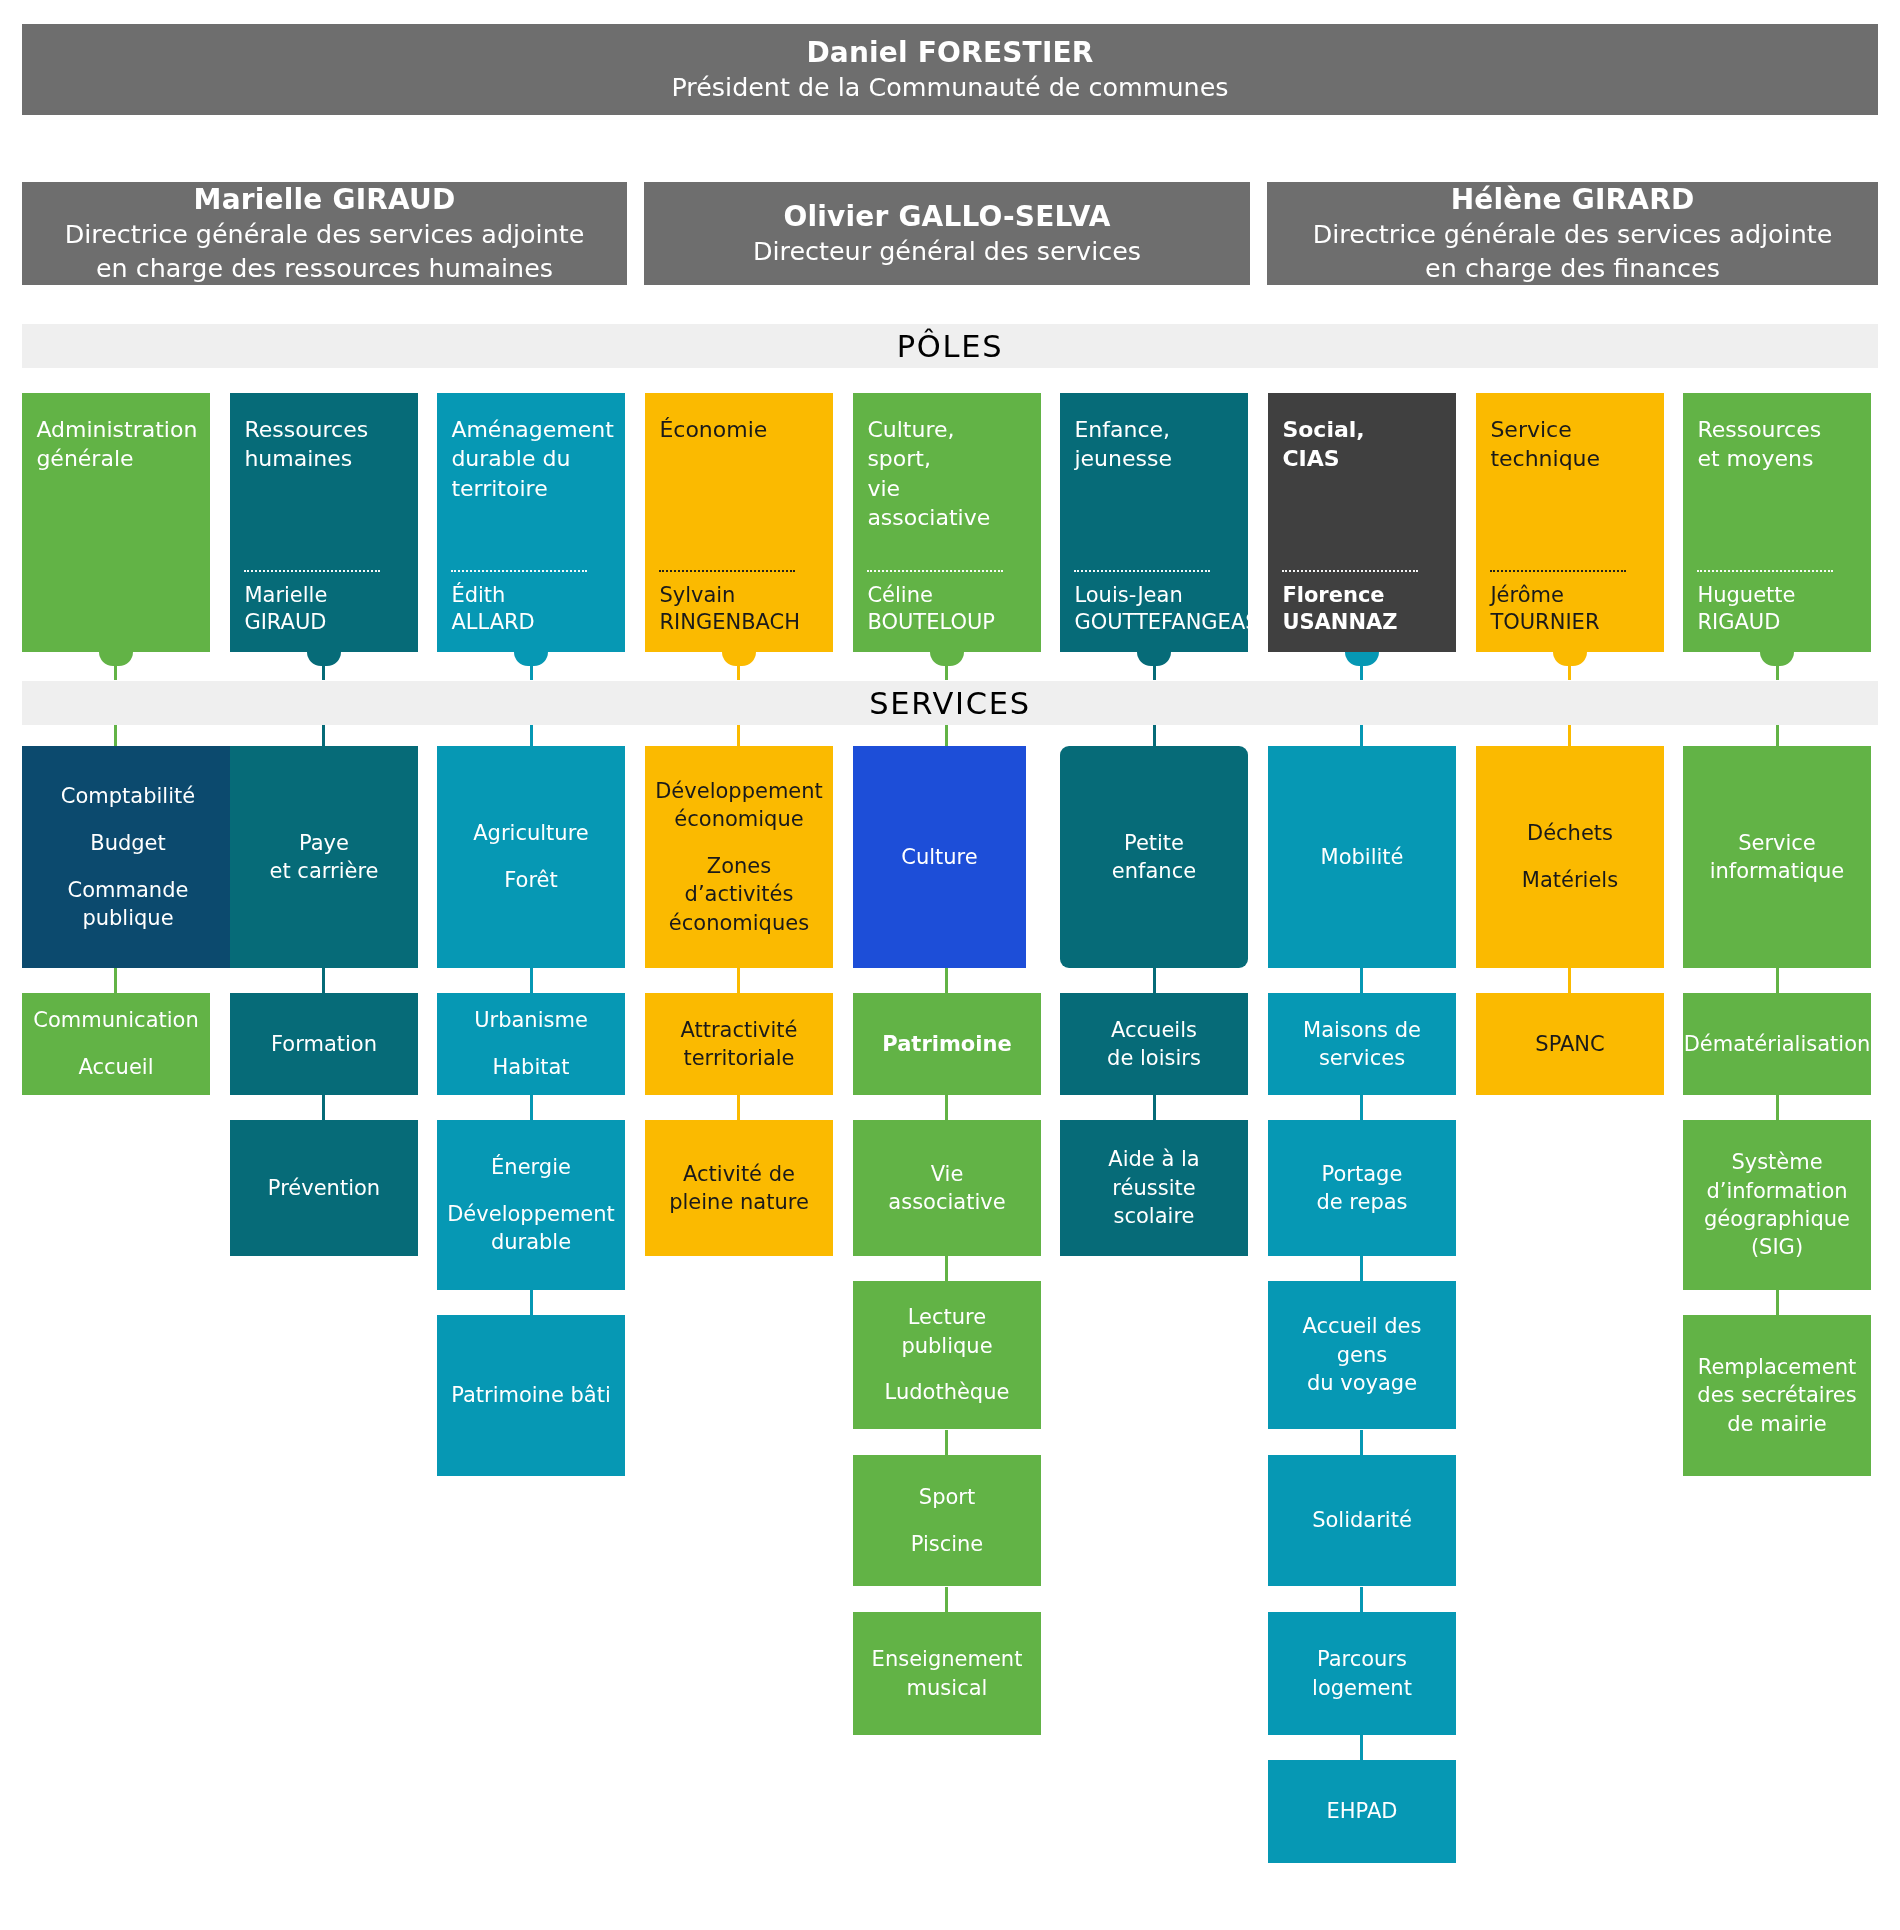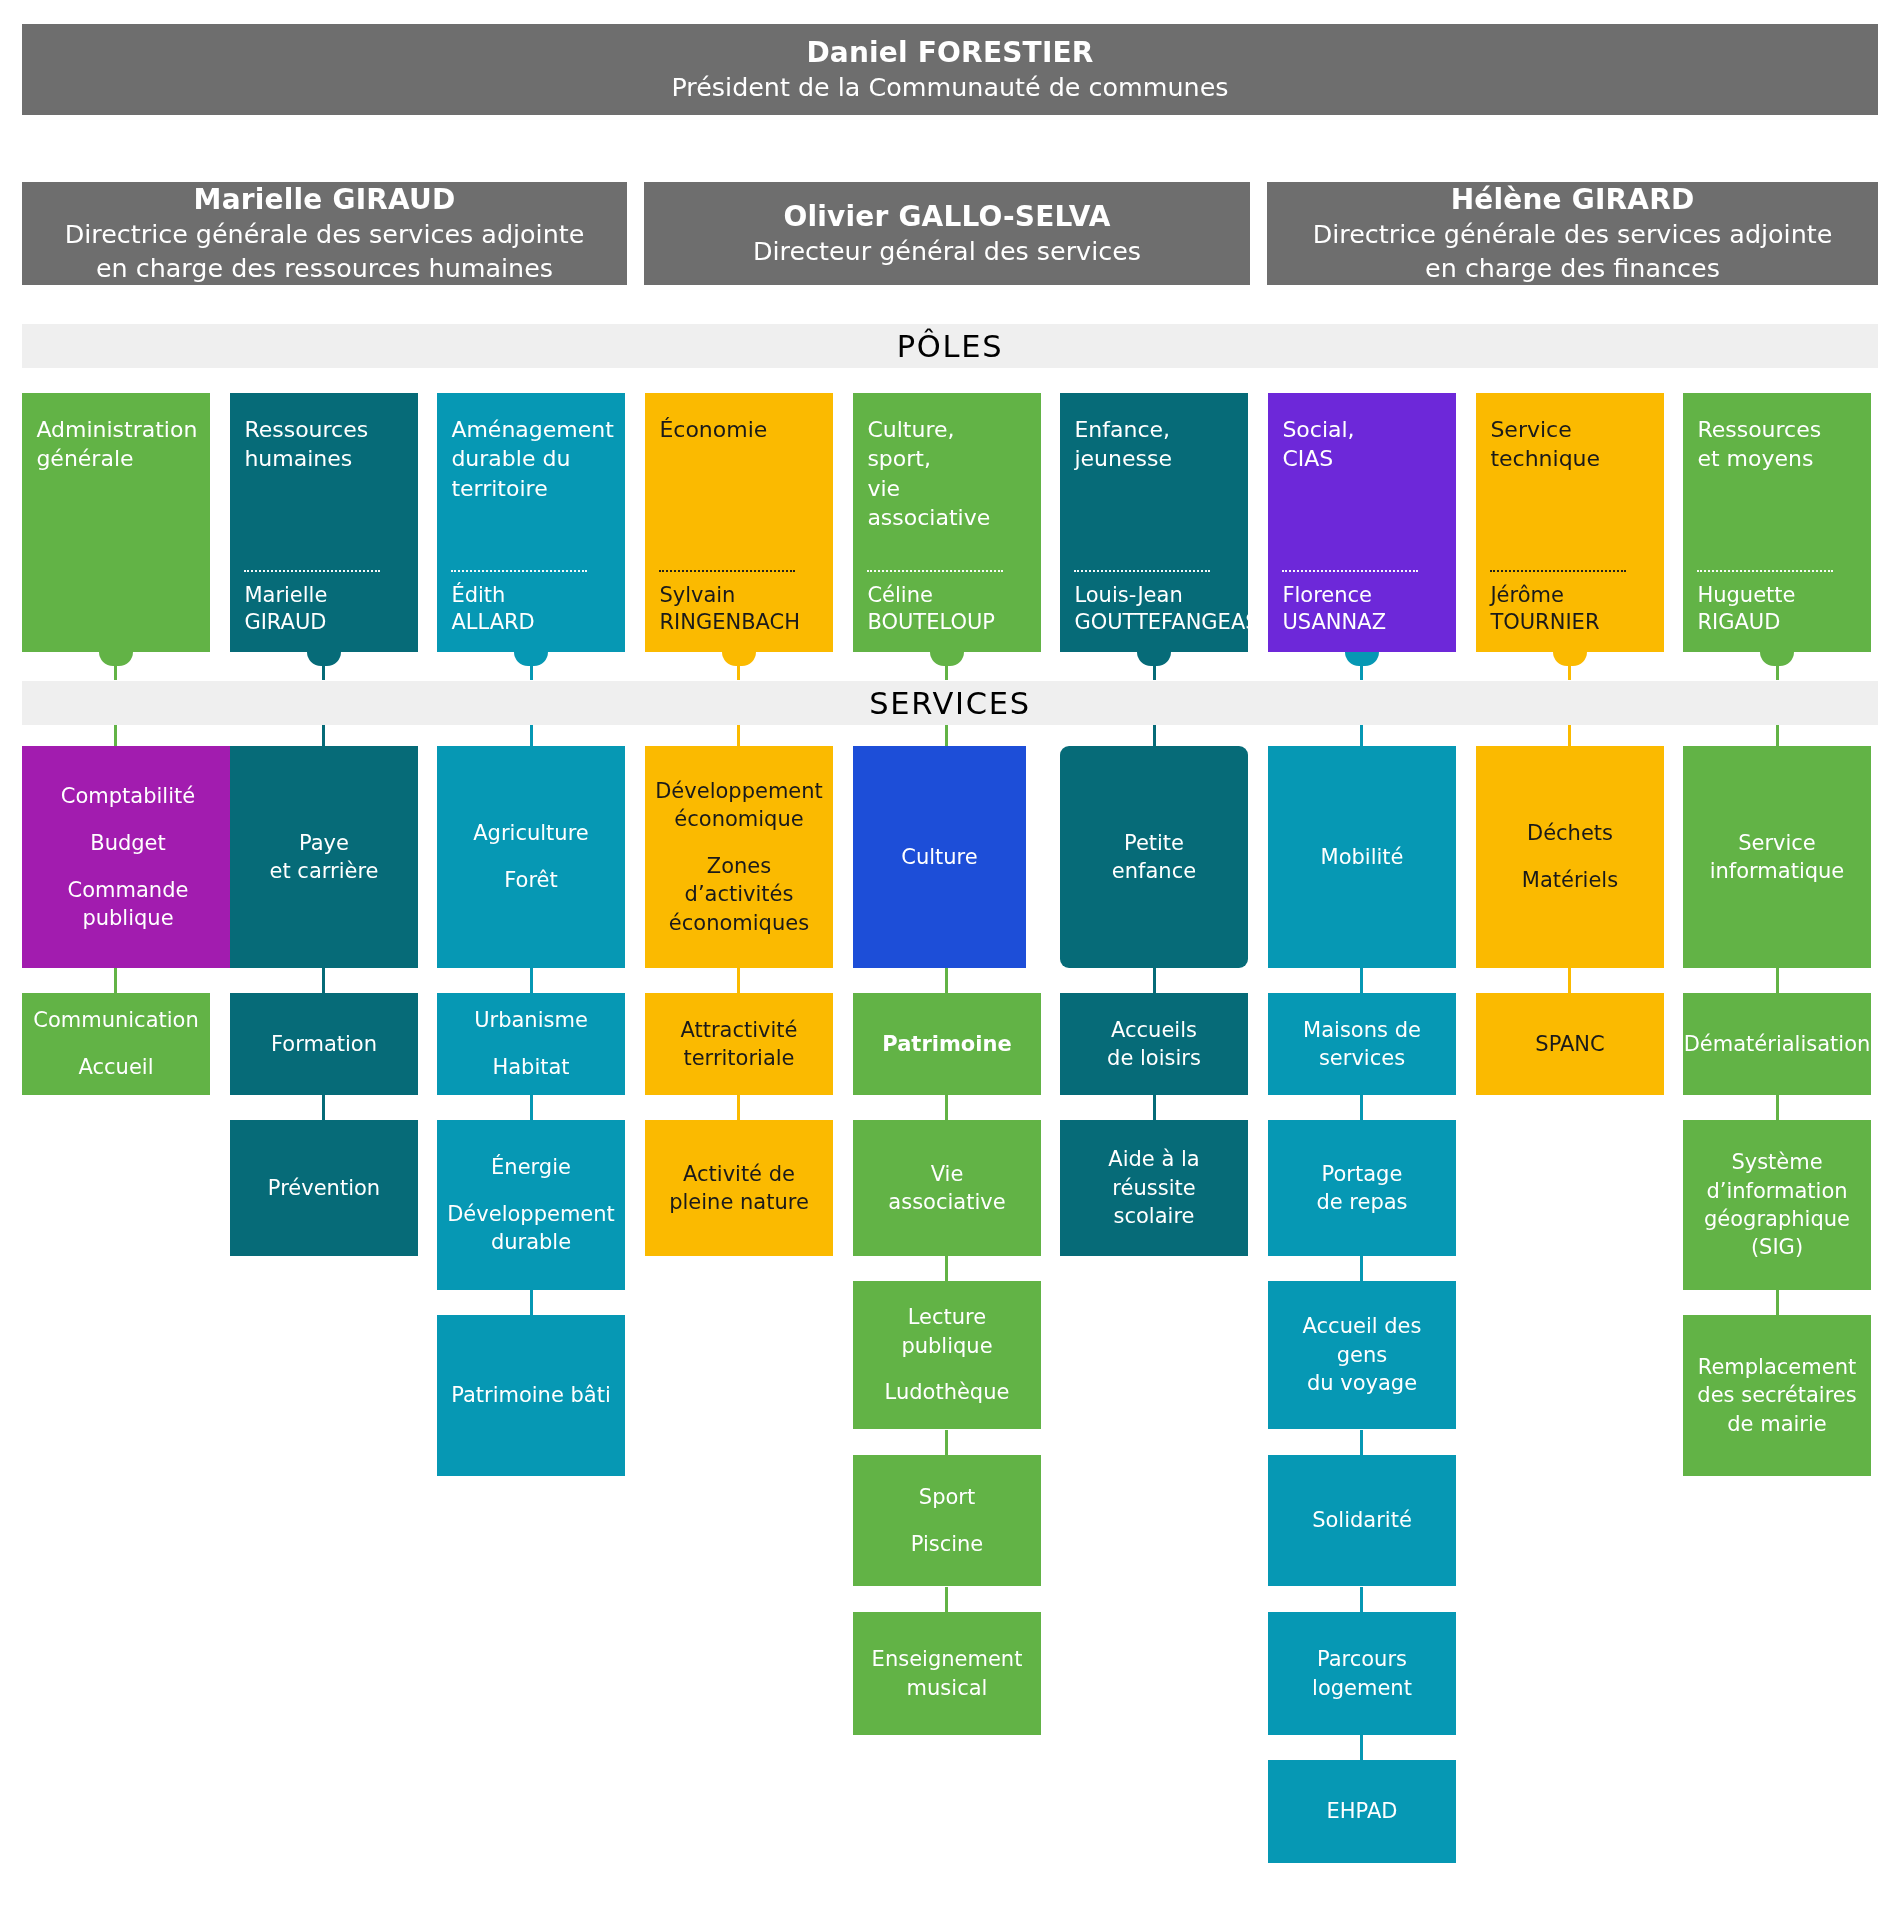--- a/index.html
+++ b/index.html
@@ -144,21 +144,21 @@
   <div class="band" id="band-services">SERVICES</div>
 
   <div id="columns-layer">
       <div class="node pole" style="left: 22px; top: 393px; width: 188px; height: 259px; background: rgb(98, 179, 70);">
         <div class="pole-title" style="white-space: pre-line;">Administration
 générale</div>
       </div>
       <div class="tab" style="left: 99px; top: 652px; background: rgb(98, 179, 70);"></div>
       <div class="conn" style="left: 114px; top: 666px; height: 14.4px; background: rgb(98, 179, 70);"></div>
       <div class="conn" style="left: 114px; top: 725px; height: 21px; background: rgb(98, 179, 70);"></div>
-      <div class="node service" style="left: 22px; top: 746px; width: 212px; height: 222px; background: #a21caf; justify-content: center;">
+      <div class="node service" style="left: 22px; top: 746px; width: 212px; height: 222px; background: #0c4a6e; justify-content: center;">
         <div class="line" style="white-space: pre-line;">Comptabilité</div>
         <div class="line" style="white-space: pre-line;">Budget</div>
         <div class="line" style="white-space: pre-line;">Commande
 publique</div>
       </div>
       <div class="conn" style="left: 114px; top: 968px; height: 25.4px; background: rgb(98, 179, 70);"></div>
       <div class="node service" style="left: 22px; top: 993px; width: 188px; height: 102px; background: rgb(98, 179, 70);">
         <div class="line" style="white-space: pre-line;">Communication</div>
         <div class="line" style="white-space: pre-line;">Accueil</div>
       </div>
@@ -308,21 +308,21 @@
       <div class="node service" style="left: 1060px; top: 993px; width: 188px; height: 102px; background: rgb(6, 107, 120);">
         <div class="line" style="white-space: pre-line;">Accueils
 de loisirs</div>
       </div>
       <div class="conn" style="left: 1153px; top: 1095px; height: 25.4px; background: rgb(6, 107, 120);"></div>
       <div class="node service" style="left: 1060px; top: 1120px; width: 188px; height: 136px; background: rgb(6, 107, 120);">
         <div class="line" style="white-space: pre-line;">Aide à la
 réussite
 scolaire</div>
       </div>
-      <div class="node pole" style="left: 1268px; top: 393px; width: 188px; height: 259px; background: #6d28d9;">
+      <div class="node pole" style="left: 1268px; top: 393px; width: 188px; height: 259px; background: #404040; font-weight: bold;">
         <div class="pole-title" style="white-space: pre-line;">Social,
 CIAS</div>
         <div class="pole-person-wrap">
           <div class="dotline"></div>
           <div class="pole-person" style="white-space: pre-line;">Florence
 USANNAZ</div>
         </div>
       </div>
       <div class="tab" style="left: 1345px; top: 652px; background: rgb(6, 152, 180);"></div>
       <div class="conn" style="left: 1360px; top: 666px; height: 14.4px; background: rgb(6, 152, 180);"></div>

